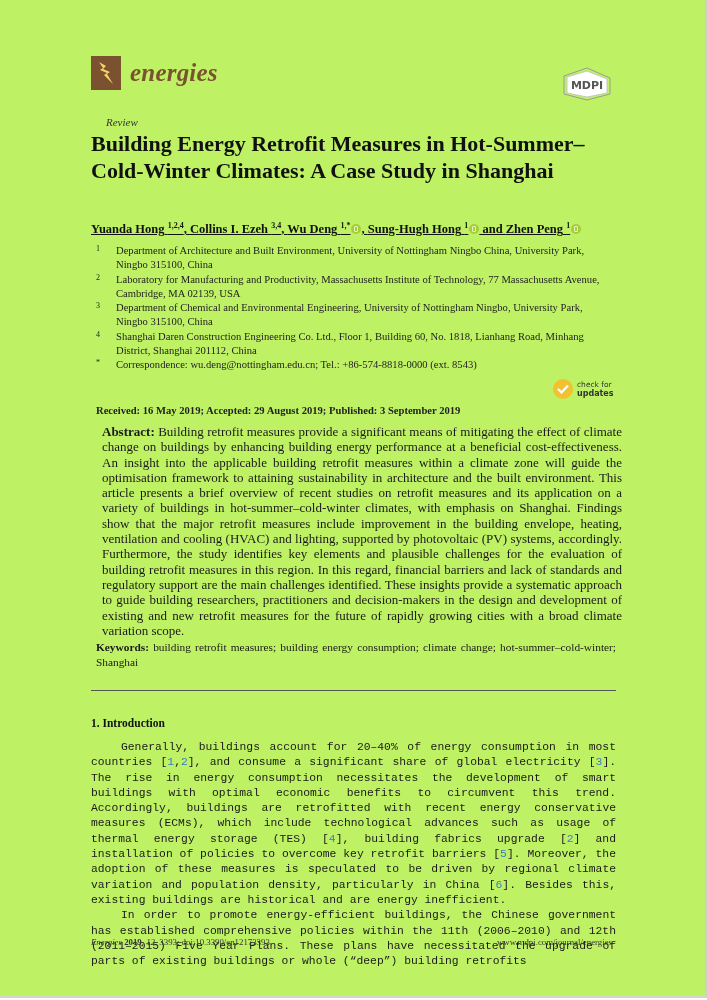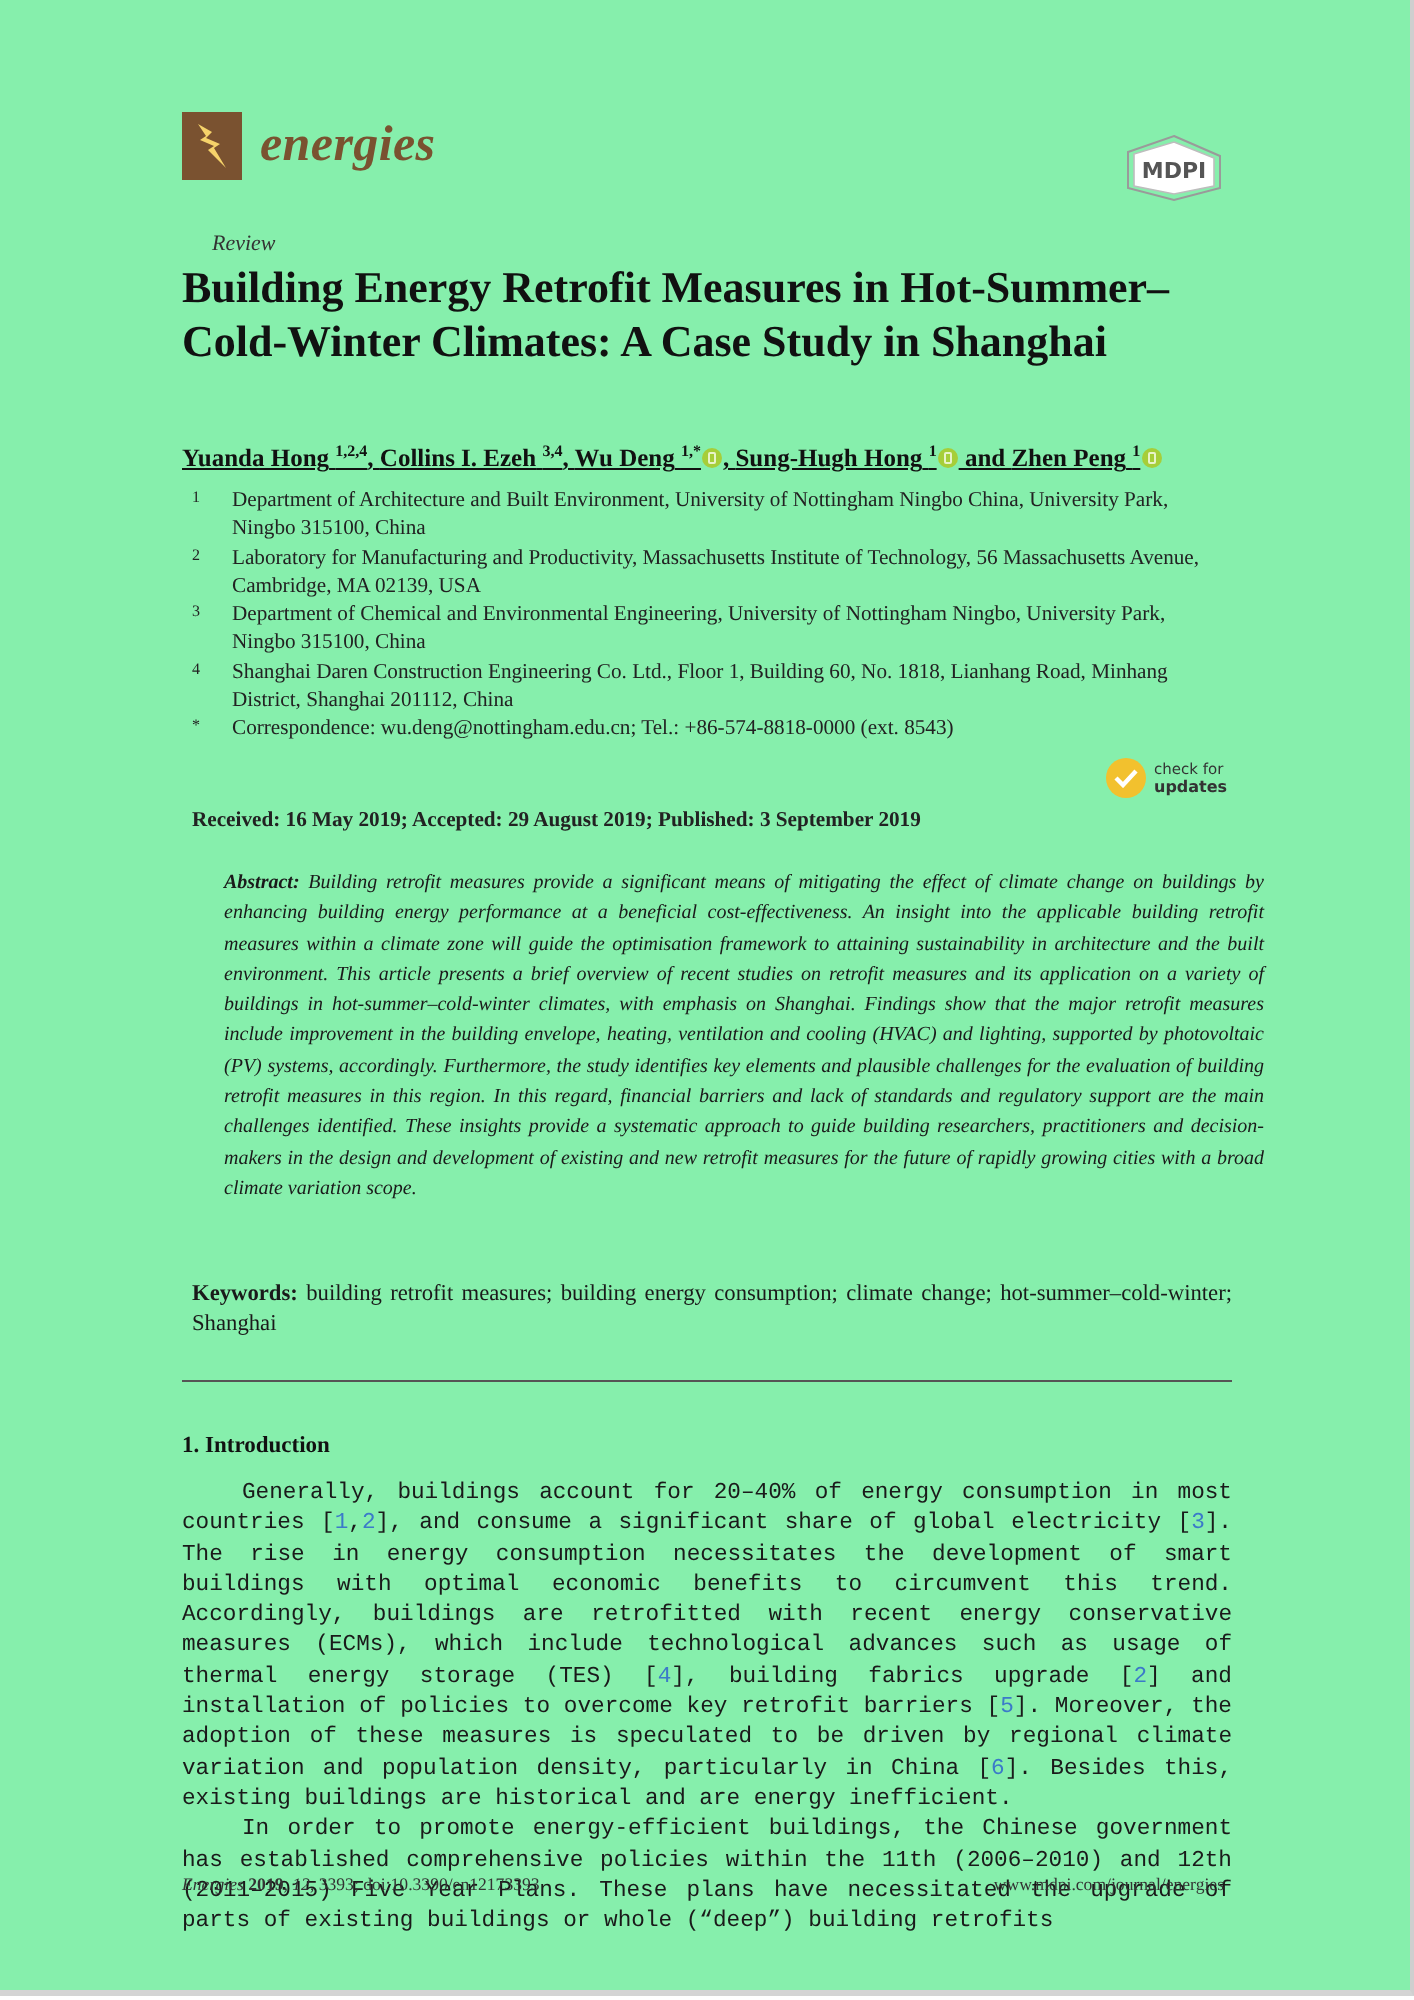--- a/index.html
+++ b/index.html
@@ -6,21 +6,21 @@
   body {
     width: 707px; height: 1000px; overflow: hidden;
     background: #ffffff;
     font-family: "Liberation Serif", "DejaVu Serif", serif;
     color: #1a1a1a;
     position: relative;
   }
   .page {
     position: absolute; left: 0; top: 0;
     width: 705px; height: 995px;
-    background: #86efac;
+    background: #bef264;
     border-right: 2px solid #cfcfcf;
     border-bottom: 3px solid #d4d4d4;
   }
   .header { position: absolute; left: 91px; top: 56px; width: 525px; height: 44px; }
   .logo { position: absolute; left: 0; top: 0; display: flex; align-items: center; }
   .logo-box { width: 30px; height: 34px; background: #7a5230; display: flex; align-items: center; justify-content: center; }
   .logo-text { margin-left: 9px; font-size: 25px; font-style: italic; font-weight: bold; color: #7a5230; letter-spacing: 0.2px; }
   .mdpi { position: absolute; right: 2px; top: 10px; }
   .article-type { position: absolute; left: 106px; top: 116px; font-size: 11px; font-style: italic; color: #333; }
   .title { position: absolute; left: 91px; top: 131px; width: 540px; font-size: 22px; font-weight: bold; line-height: 26.5px; color: #111; margin: 0; }
@@ -31,21 +31,21 @@
   .affils { position: absolute; left: 96px; top: 244px; width: 520px; font-size: 10.6px; line-height: 14.3px; color: #222; }
   .affil { display: flex; }
   .affil .num { width: 20px; flex: none; font-size: 8px; line-height: 10px; }
   .affil .txt { flex: 1; }
   .received { position: absolute; left: 96px; top: 405px; font-size: 10.6px; color: #222; font-weight: bold; }
   .cfu { position: absolute; left: 553px; top: 379px; display: flex; align-items: center; }
   .cfu-circle { width: 20px; height: 20px; border-radius: 50%; background: #f2c12e; display: flex; align-items: center; justify-content: center; }
   .cfu-text { margin-left: 4px; font-family: "DejaVu Sans", sans-serif; line-height: 9px; color: #333; }
   .cfu-text .l1 { font-size: 7.5px; }
   .cfu-text .l2 { font-size: 8px; font-weight: bold; }
-  .abstract { position: absolute; left: 96px; top: 418px; width: 520px; font-size: 10px; line-height: 15.3px; text-align: justify; color: #1a1a1a; margin: 16px; font-style: italic; }
+  .abstract { position: absolute; left: 96px; top: 418px; width: 520px; font-size: 13px; line-height: 15.3px; text-align: justify; color: #1a1a1a; margin: 6px; }
   .keywords { position: absolute; left: 96px; top: 640px; width: 520px; font-size: 11.35px; line-height: 15.3px; text-align: justify; color: #1a1a1a; margin: 0; }
   .rule { position: absolute; left: 91px; top: 690px; width: 525px; height: 0; border-top: 1px solid #555; }
   .section-title { position: absolute; left: 91px; top: 717px; font-size: 11.5px; font-weight: bold; color: #111; margin: 0; }
   .body { position: absolute; left: 91px; top: 740px; width: 525px; font-size: 11.35px; line-height: 15.3px; text-align: justify; color: #1a1a1a; }
   .body p { margin: 0; text-indent: 30px; font-family: Liberation Mono, monospace; }
   .cite { color: #3b7ac9; }
   .footer-left { position: absolute; left: 91px; top: 937px; font-size: 8.8px; color: #333; }
   .footer-right { position: absolute; right: 93px; top: 937px; font-size: 8.8px; color: #333; }
 </style>
 </head>
@@ -79,21 +79,21 @@
     <span>Yuanda Hong</span>&nbsp;<sup>1,2,4</sup><span>, </span><span>Collins I. Ezeh</span>&nbsp;<sup>3,4</sup><span>, </span><span>Wu Deng</span>&nbsp;<sup>1,*</sup><span class="orcid"></span><span>, </span><span>Sung-Hugh Hong</span>&nbsp;<sup>1</sup><span class="orcid"></span><span> and </span><span>Zhen Peng</span>&nbsp;<sup>1</sup><span class="orcid"></span>
   </div>
 
   <div class="affils">
     <div class="affil">
       <span class="num">1</span>
       <span class="txt">Department of Architecture and Built Environment, University of Nottingham Ningbo China, University Park, Ningbo 315100, China</span>
     </div>
     <div class="affil">
       <span class="num">2</span>
-      <span class="txt">Laboratory for Manufacturing and Productivity, Massachusetts Institute of Technology, 56 Massachusetts Avenue, Cambridge, MA 02139, USA</span>
+      <span class="txt">Laboratory for Manufacturing and Productivity, Massachusetts Institute of Technology, 77 Massachusetts Avenue, Cambridge, MA 02139, USA</span>
     </div>
     <div class="affil">
       <span class="num">3</span>
       <span class="txt">Department of Chemical and Environmental Engineering, University of Nottingham Ningbo, University Park, Ningbo 315100, China</span>
     </div>
     <div class="affil">
       <span class="num">4</span>
       <span class="txt">Shanghai Daren Construction Engineering Co. Ltd., Floor 1, Building 60, No. 1818, Lianhang Road, Minhang District, Shanghai 201112, China</span>
     </div>
     <div class="affil">

